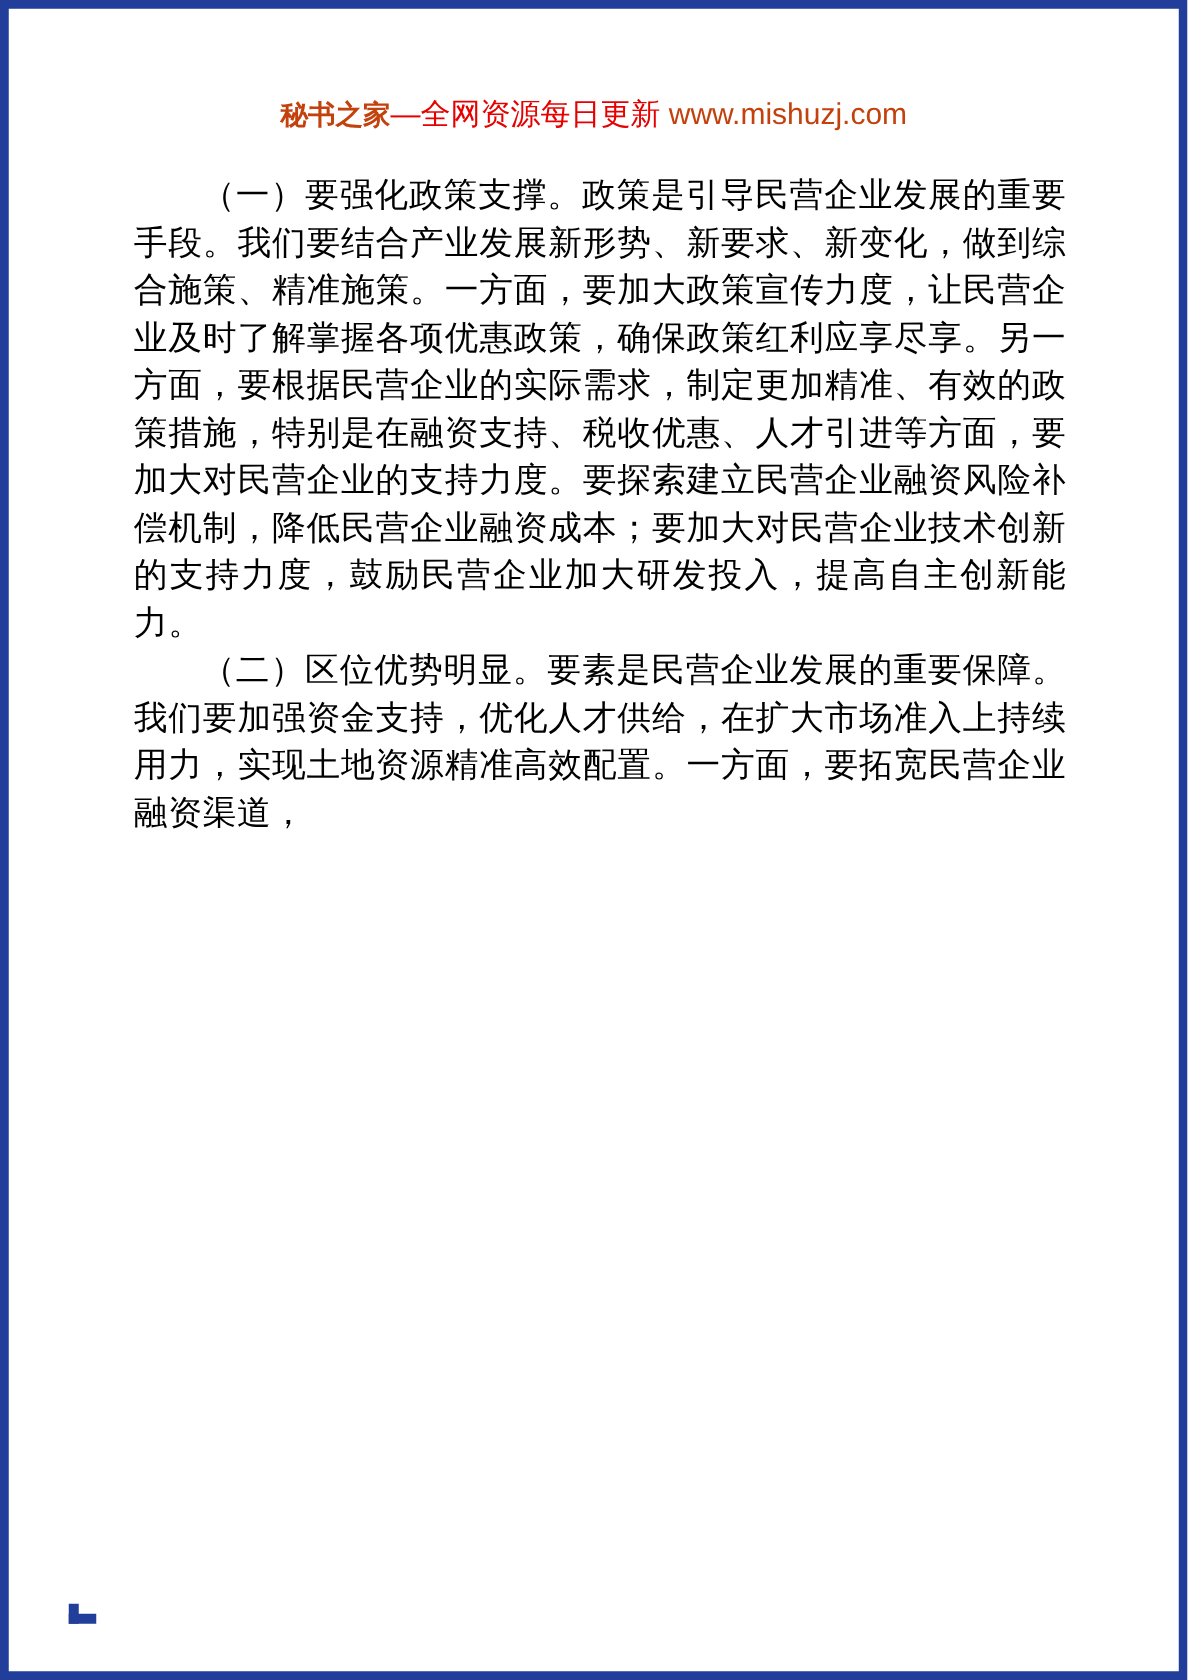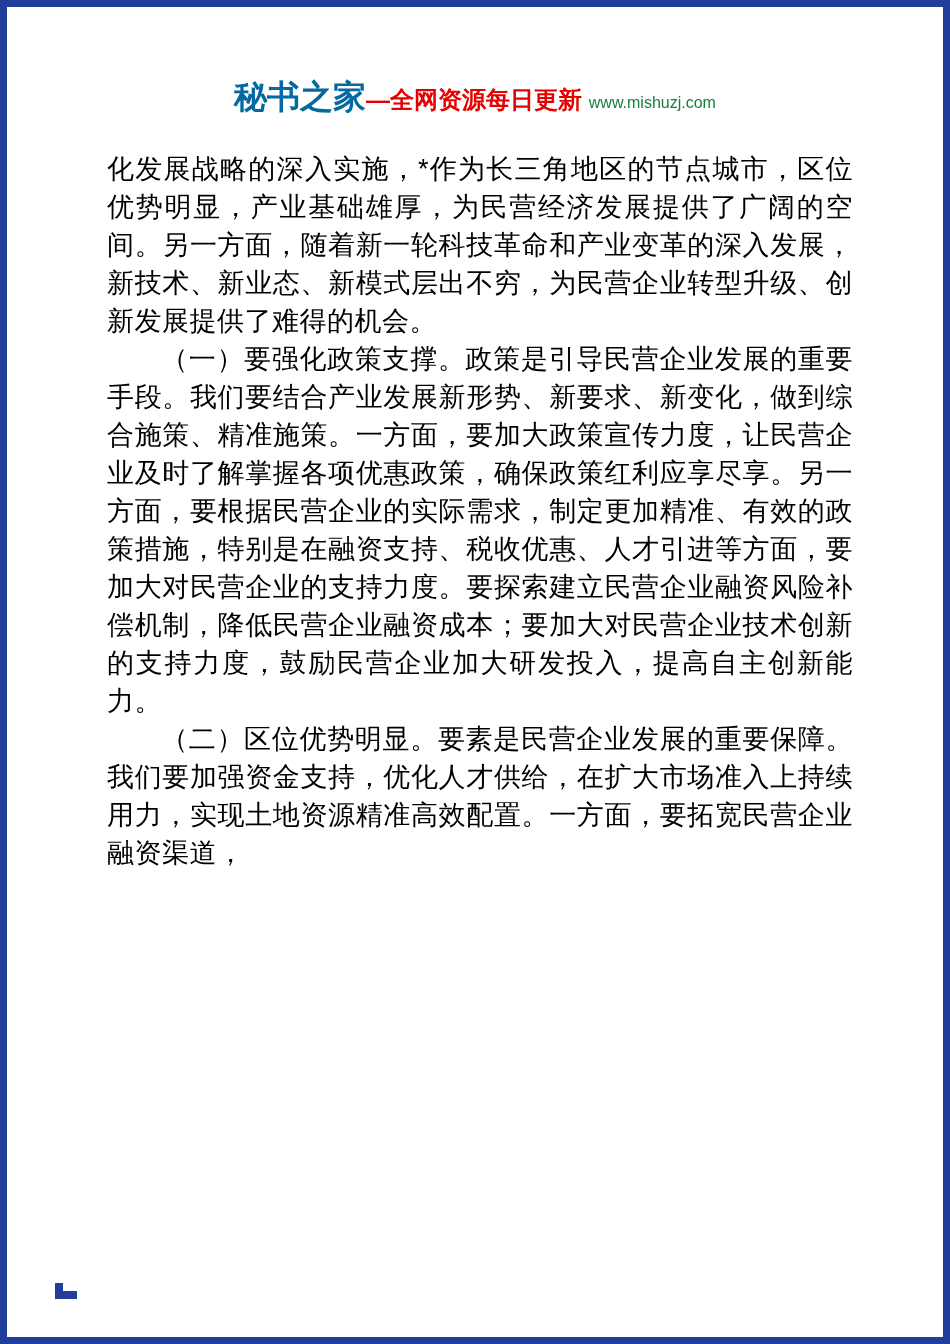--- a/index.html
+++ b/index.html
@@ -16,33 +16,33 @@
     background: #ffffff;
     border: 7px solid #203e9a;
     overflow: hidden;
   }
   .doc-header {
     margin-top: 68px;
     text-align: center;
     white-space: nowrap;
   }
   .site-name {
-    color: #0369a1;
+    color: #c2410c;
     font-weight: 700;
-    font-size: 33px;
+    font-size: 22px;
   }
   .site-tagline {
     color: #e60000;
-    font-weight: 700;
+    font-weight: 400;
     font-size: 24px;
   }
   .site-url {
-    color: #15803d;
+    color: #c2410c;
     font-weight: 400;
-    font-size: 16px;
+    font-size: 24px;
     text-decoration: none;
     cursor: pointer;
   }
   .doc-body {
     margin: 30px 90px 0 100px;
     color: #000000;
     font-size: 27px;
     line-height: 38px;
     letter-spacing: 0.5px;
     text-align: justify;
@@ -75,20 +75,19 @@
 </head>
 <body>
 
 <div class="page">
 
   <header class="doc-header">
     <span class="site-name">秘书之家</span><span class="site-tagline">—全网资源每日更新 </span><a class="site-url">www.mishuzj.com</a>
   </header>
 
   <main class="doc-body" id="paragraphs">
-      <p class="para body">化发展战略的深入实施，*作为长三角地区的节点城市，区位优势明显，产业基础雄厚，为民营经济发展提供了广阔的空间。另一方面，随着新一轮科技革命和产业变革的深入发展，新技术、新业态、新模式层出不穷，为民营企业转型升级、创新发展提供了难得的机会。</p>
       <p class="para body indent"><strong>（一）要强化政策支撑。</strong>政策是引导民营企业发展的重要手段。我们要结合产业发展新形势、新要求、新变化，做到综合施策、精准施策。一方面，要加大政策宣传力度，让民营企业及时了解掌握各项优惠政策，确保政策红利应享尽享。另一方面，要根据民营企业的实际需求，制定更加精准、有效的政策措施，特别是在融资支持、税收优惠、人才引进等方面，要加大对民营企业的支持力度。要探索建立民营企业融资风险补偿机制，降低民营企业融资成本；要加大对民营企业技术创新的支持力度，鼓励民营企业加大研发投入，提高自主创新能力。</p>
       <p class="para body indent"><strong>（二）区位优势明显。</strong>要素是民营企业发展的重要保障。我们要加强资金支持，优化人才供给，在扩大市场准入上持续用力，实现土地资源精准高效配置。一方面，要拓宽民营企业融资渠道，</p>
     </main>
 
   <div class="corner-mark"></div>
 
 </div>
 
 </body></html>

